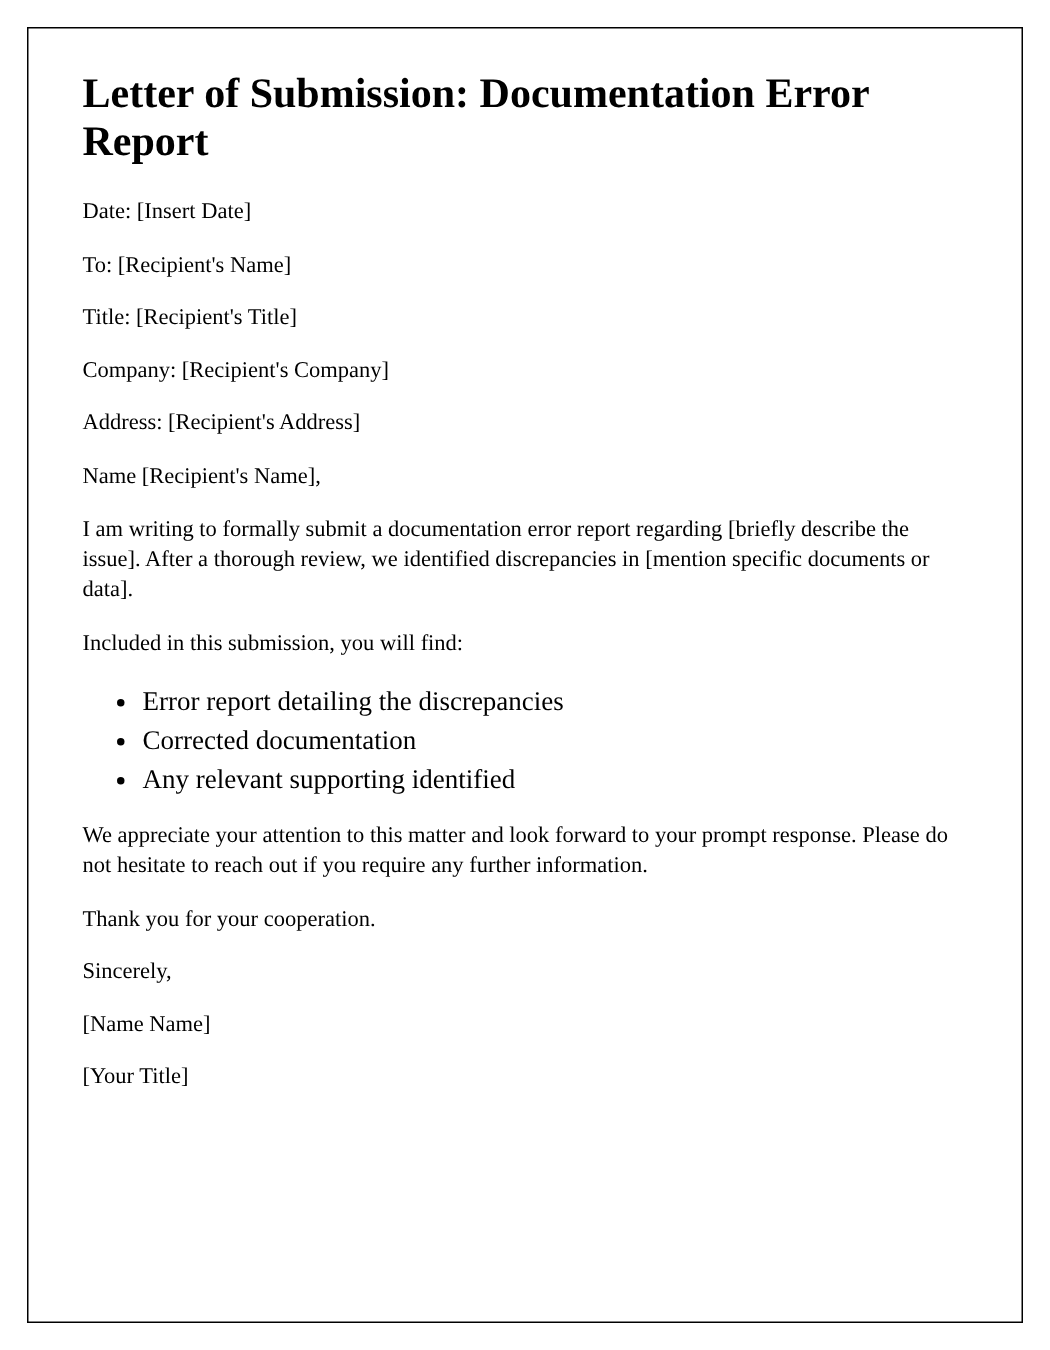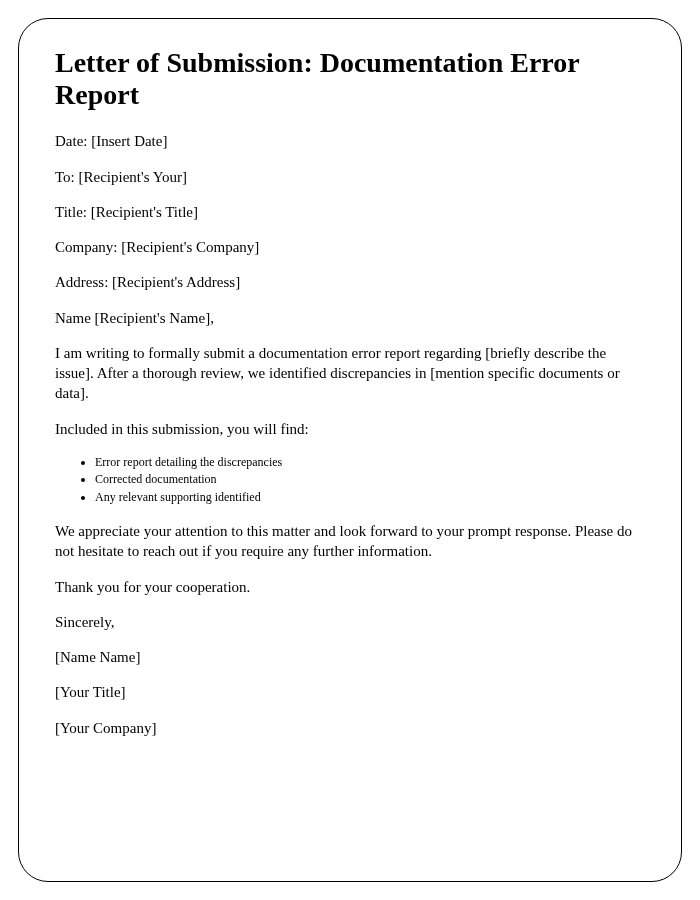--- a/index.html
+++ b/index.html
@@ -1,19 +1,18 @@
 <!DOCTYPE html>
 <html><head>
   <meta charset="utf-8">
   <style>
     * {
       margin: 0;
       padding: 0;
       box-sizing: border-box;
-      border-radius: 30px;
     }
     body {
       font-family: 'Times New Roman', Times, serif;
       background: #fff;
       width: 700px;
       height: 900px;
       padding: 18px;
     }
     .document-frame {
       border: 1px solid #000;
@@ -30,32 +29,32 @@
     p {
       font-size: 15px;
       margin-bottom: 15px;
       line-height: 1.35;
     }
     ul {
       margin-left: 40px;
       margin-bottom: 15px;
     }
     li {
-      font-size: 12px;
+      font-size: 18px;
       line-height: 1.45;
     }
   </style>
 </head>
 <body>
 
 <div class="document-frame">
   <h1>Letter of Submission: Documentation Error Report</h1>
 
   <p>Date: [Insert Date]</p>
-  <p>To: [Recipient's Your]</p>
+  <p>To: [Recipient's Name]</p>
   <p>Title: [Recipient's Title]</p>
   <p>Company: [Recipient's Company]</p>
   <p>Address: [Recipient's Address]</p>
 
   <p>Name [Recipient's Name],</p>
 
   <p>I am writing to formally submit a documentation error report regarding [briefly describe the issue]. After a thorough review, we identified discrepancies in [mention specific documents or data].</p>
   <p>Included in this submission, you will find:</p>
 
   <ul>
@@ -63,14 +62,13 @@
     <li>Corrected documentation</li>
     <li>Any relevant supporting identified</li>
   </ul>
 
   <p>We appreciate your attention to this matter and look forward to your prompt response. Please do not hesitate to reach out if you require any further information.</p>
   <p>Thank you for your cooperation.</p>
 
   <p>Sincerely,</p>
   <p>[Name Name]</p>
   <p>[Your Title]</p>
-  <p>[Your Company]</p>
 </div>
 
 </body></html>

